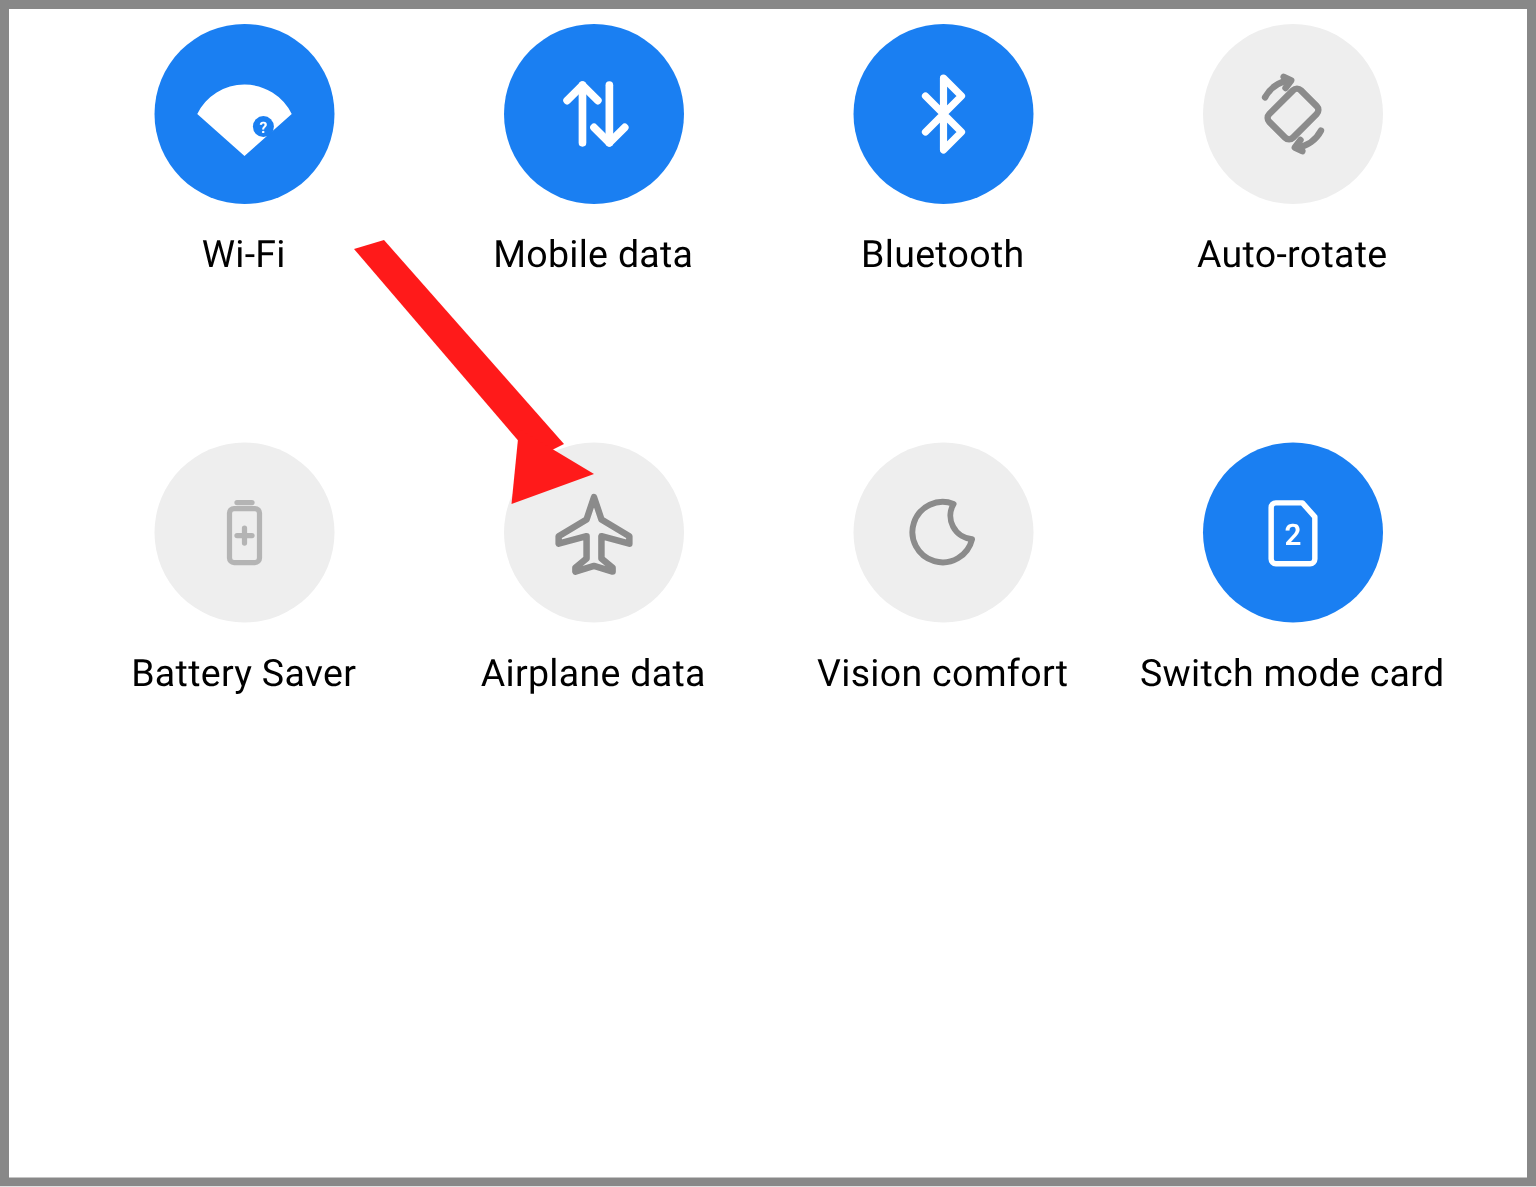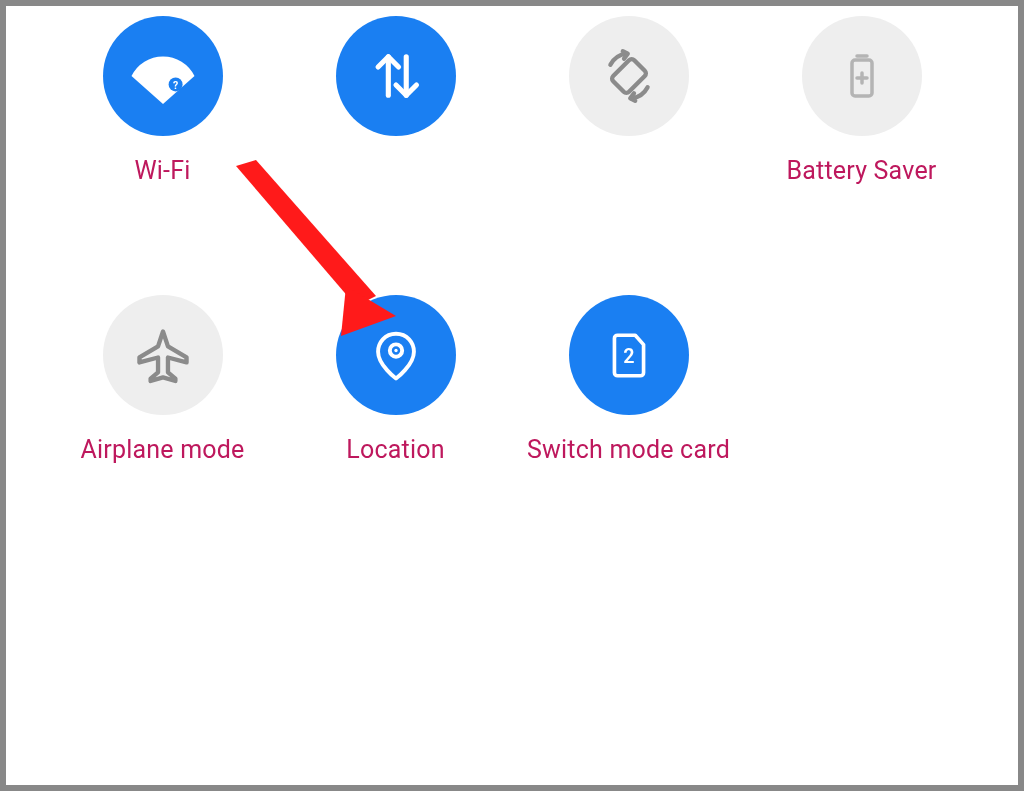--- a/index.html
+++ b/index.html
@@ -45,21 +45,21 @@
     display: flex;
     align-items: center;
     justify-content: center;
   }
   .circ.on  { background: #1a7ff2; }
   .circ.off { background: #eeeeee; }
   .circ svg { display: block; }
   .lbl {
     margin-top: 20px;
     font-size: 25px;
-    color: #be185d;
+    color: #000000;
     letter-spacing: 0.2px;
     white-space: nowrap;
   }
   
   .arrow-overlay {
     position: absolute;
     left: 200px;
     top: 150px;
     width: 200px;
     height: 200px;
@@ -86,68 +86,76 @@
 
     <div class="tile">
       <div class="circ on">
         <svg width="64" height="64" viewBox="0 0 100 100" fill="none" stroke="#fff" stroke-width="8" stroke-linecap="round" stroke-linejoin="round">
           <line x1="38" y1="20" x2="38" y2="80"></line>
           <polyline points="22,36 38,20 54,36"></polyline>
           <line x1="66" y1="20" x2="66" y2="80"></line>
           <polyline points="50,64 66,80 82,64"></polyline>
         </svg>
       </div>
+      <div class="lbl">Mobile data</div>
     </div>
 
+    <div class="tile">
+      <div class="circ on">
+        <svg width="60" height="60" viewBox="0 0 100 100" fill="none" stroke="#fff" stroke-width="8" stroke-linecap="round" stroke-linejoin="round">
+          <polyline points="30,30 70,70 50,90 50,10 70,30 30,70"></polyline>
+        </svg>
+      </div>
+      <div class="lbl">Bluetooth</div>
+    </div>
 
 
     <div class="tile">
       <div class="circ off">
         <svg width="62" height="62" viewBox="0 0 100 100" fill="none" stroke="#8b8b8b" stroke-width="7" stroke-linecap="round" stroke-linejoin="round">
           <rect x="32" y="26" width="36" height="48" rx="6" transform="rotate(45 50 50)"></rect>
           <path d="M20 32 A34 34 0 0 1 46 14"></path>
           <polyline points="40,10 48,14 42,22"></polyline>
           <path d="M80 68 A34 34 0 0 1 54 86"></path>
           <polyline points="60,90 52,86 58,78"></polyline>
         </svg>
       </div>
+      <div class="lbl">Auto-rotate</div>
     </div>
 
     <div class="tile">
       <div class="circ off">
         <svg width="50" height="58" viewBox="0 0 100 100" fill="none" stroke="#b4b4b4" stroke-width="7" stroke-linecap="round" stroke-linejoin="round">
           <rect x="30" y="18" width="40" height="72" rx="6"></rect>
           <line x1="40" y1="10" x2="60" y2="10"></line>
           <line x1="50" y1="44" x2="50" y2="64"></line>
           <line x1="40" y1="54" x2="60" y2="54"></line>
         </svg>
       </div>
       <div class="lbl">Battery Saver</div>
     </div>
 
     <div class="tile">
       <div class="circ off">
         <svg width="62" height="62" viewBox="0 0 100 100" fill="none" stroke="#8b8b8b" stroke-width="7" stroke-linecap="round" stroke-linejoin="round">
           <path d="M50 12 L58 36 L88 54 L88 62 L58 54 L58 78 L70 88 L70 92 L50 86 L30 92 L30 88 L42 78 L42 54 L12 62 L12 54 L42 36 Z"></path>
         </svg>
       </div>
-      <div class="lbl">Airplane mode</div>
+      <div class="lbl">Airplane data</div>
     </div>
 
-
     <div class="tile">
-      <div class="circ on">
-        <svg width="56" height="56" viewBox="0 0 100 100" fill="none" stroke="#fff" stroke-width="7" stroke-linecap="round" stroke-linejoin="round">
-          <path d="M50 12 C30 12 18 28 18 44 C18 68 50 92 50 92 C50 92 82 68 82 44 C82 28 70 12 50 12 Z"></path>
-          <circle cx="50" cy="42" r="11"></circle>
-          <circle cx="50" cy="42" r="3" fill="#fff" stroke="none"></circle>
+      <div class="circ off">
+        <svg width="56" height="56" viewBox="0 0 100 100" fill="none" stroke="#8b8b8b" stroke-width="7" stroke-linecap="round" stroke-linejoin="round">
+          <path d="M62 16 A36 36 0 1 0 84 58 A28 28 0 0 1 62 16 Z"></path>
         </svg>
       </div>
-      <div class="lbl">Location</div>
+      <div class="lbl">Vision comfort</div>
     </div>
+
 
     <div class="tile">
       <div class="circ on">
         <svg width="52" height="56" viewBox="0 0 100 100" fill="none" stroke="#fff" stroke-width="7" stroke-linecap="round" stroke-linejoin="round">
           <path d="M28 12 H62 L78 30 V84 A6 6 0 0 1 72 90 H28 A6 6 0 0 1 22 84 V18 A6 6 0 0 1 28 12 Z"></path>
           <text x="50" y="66" font-size="38" font-weight="600" text-anchor="middle" fill="#fff" stroke="none">2</text>
         </svg>
       </div>
       <div class="lbl">Switch mode card</div>
     </div>

